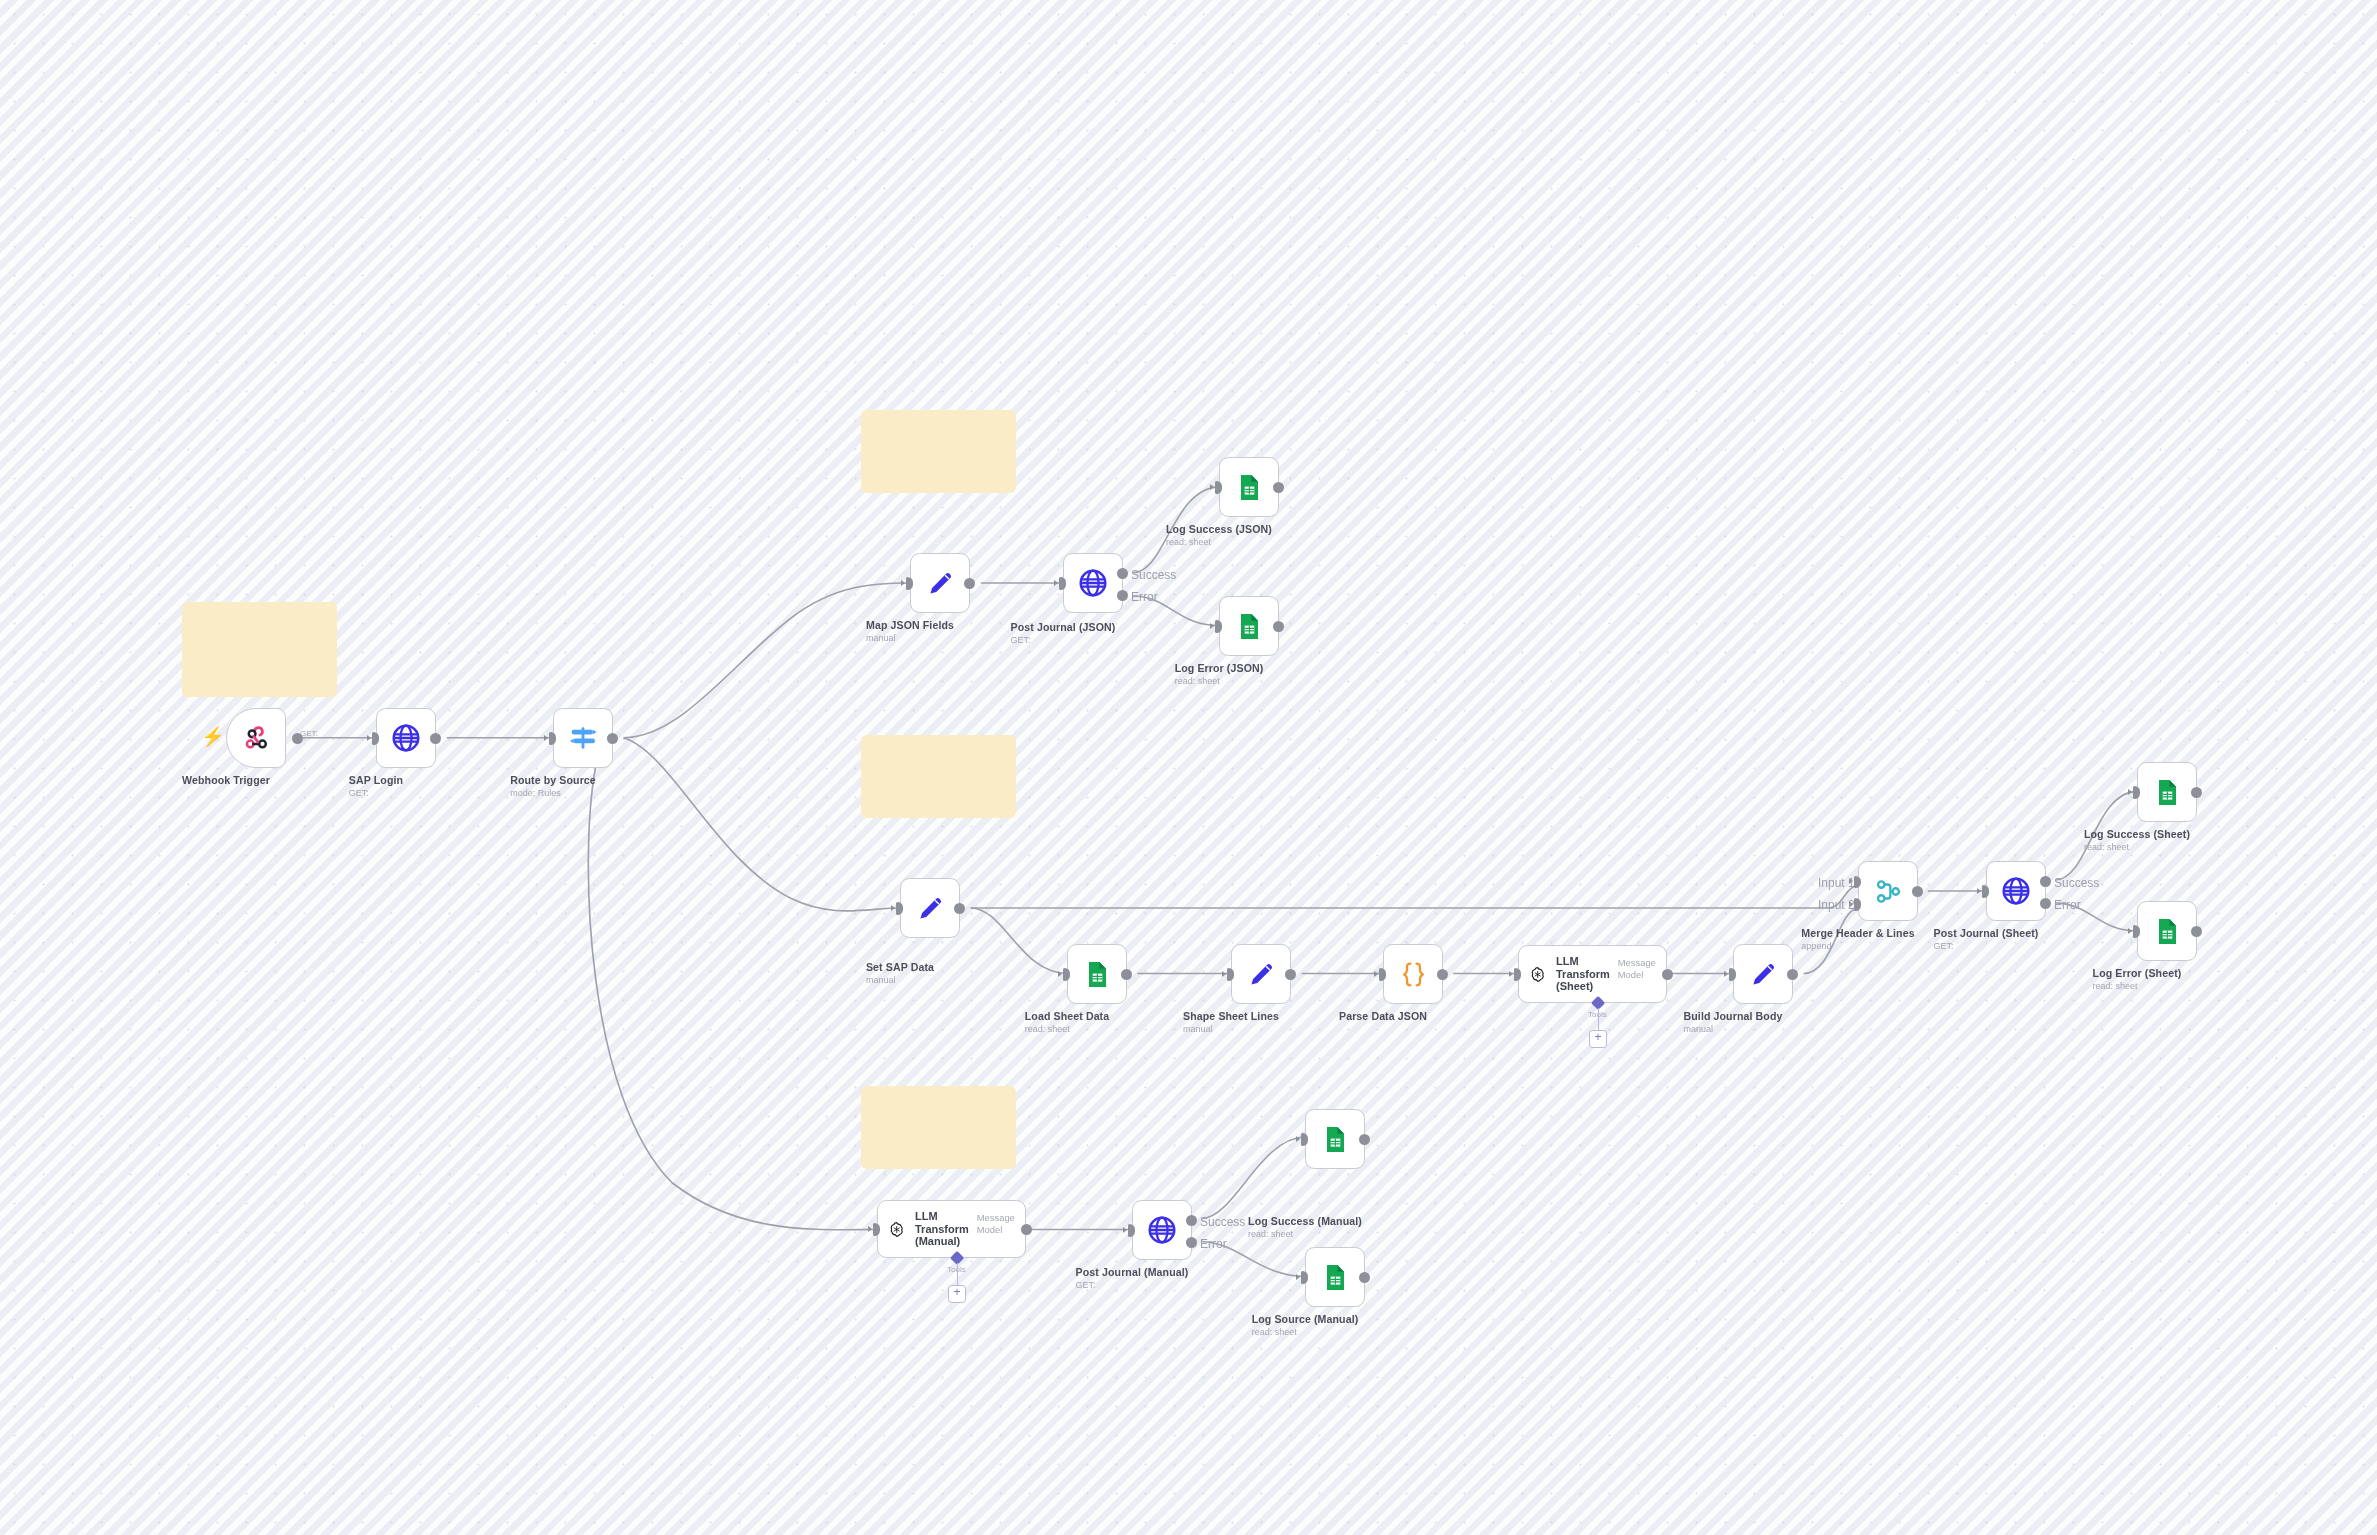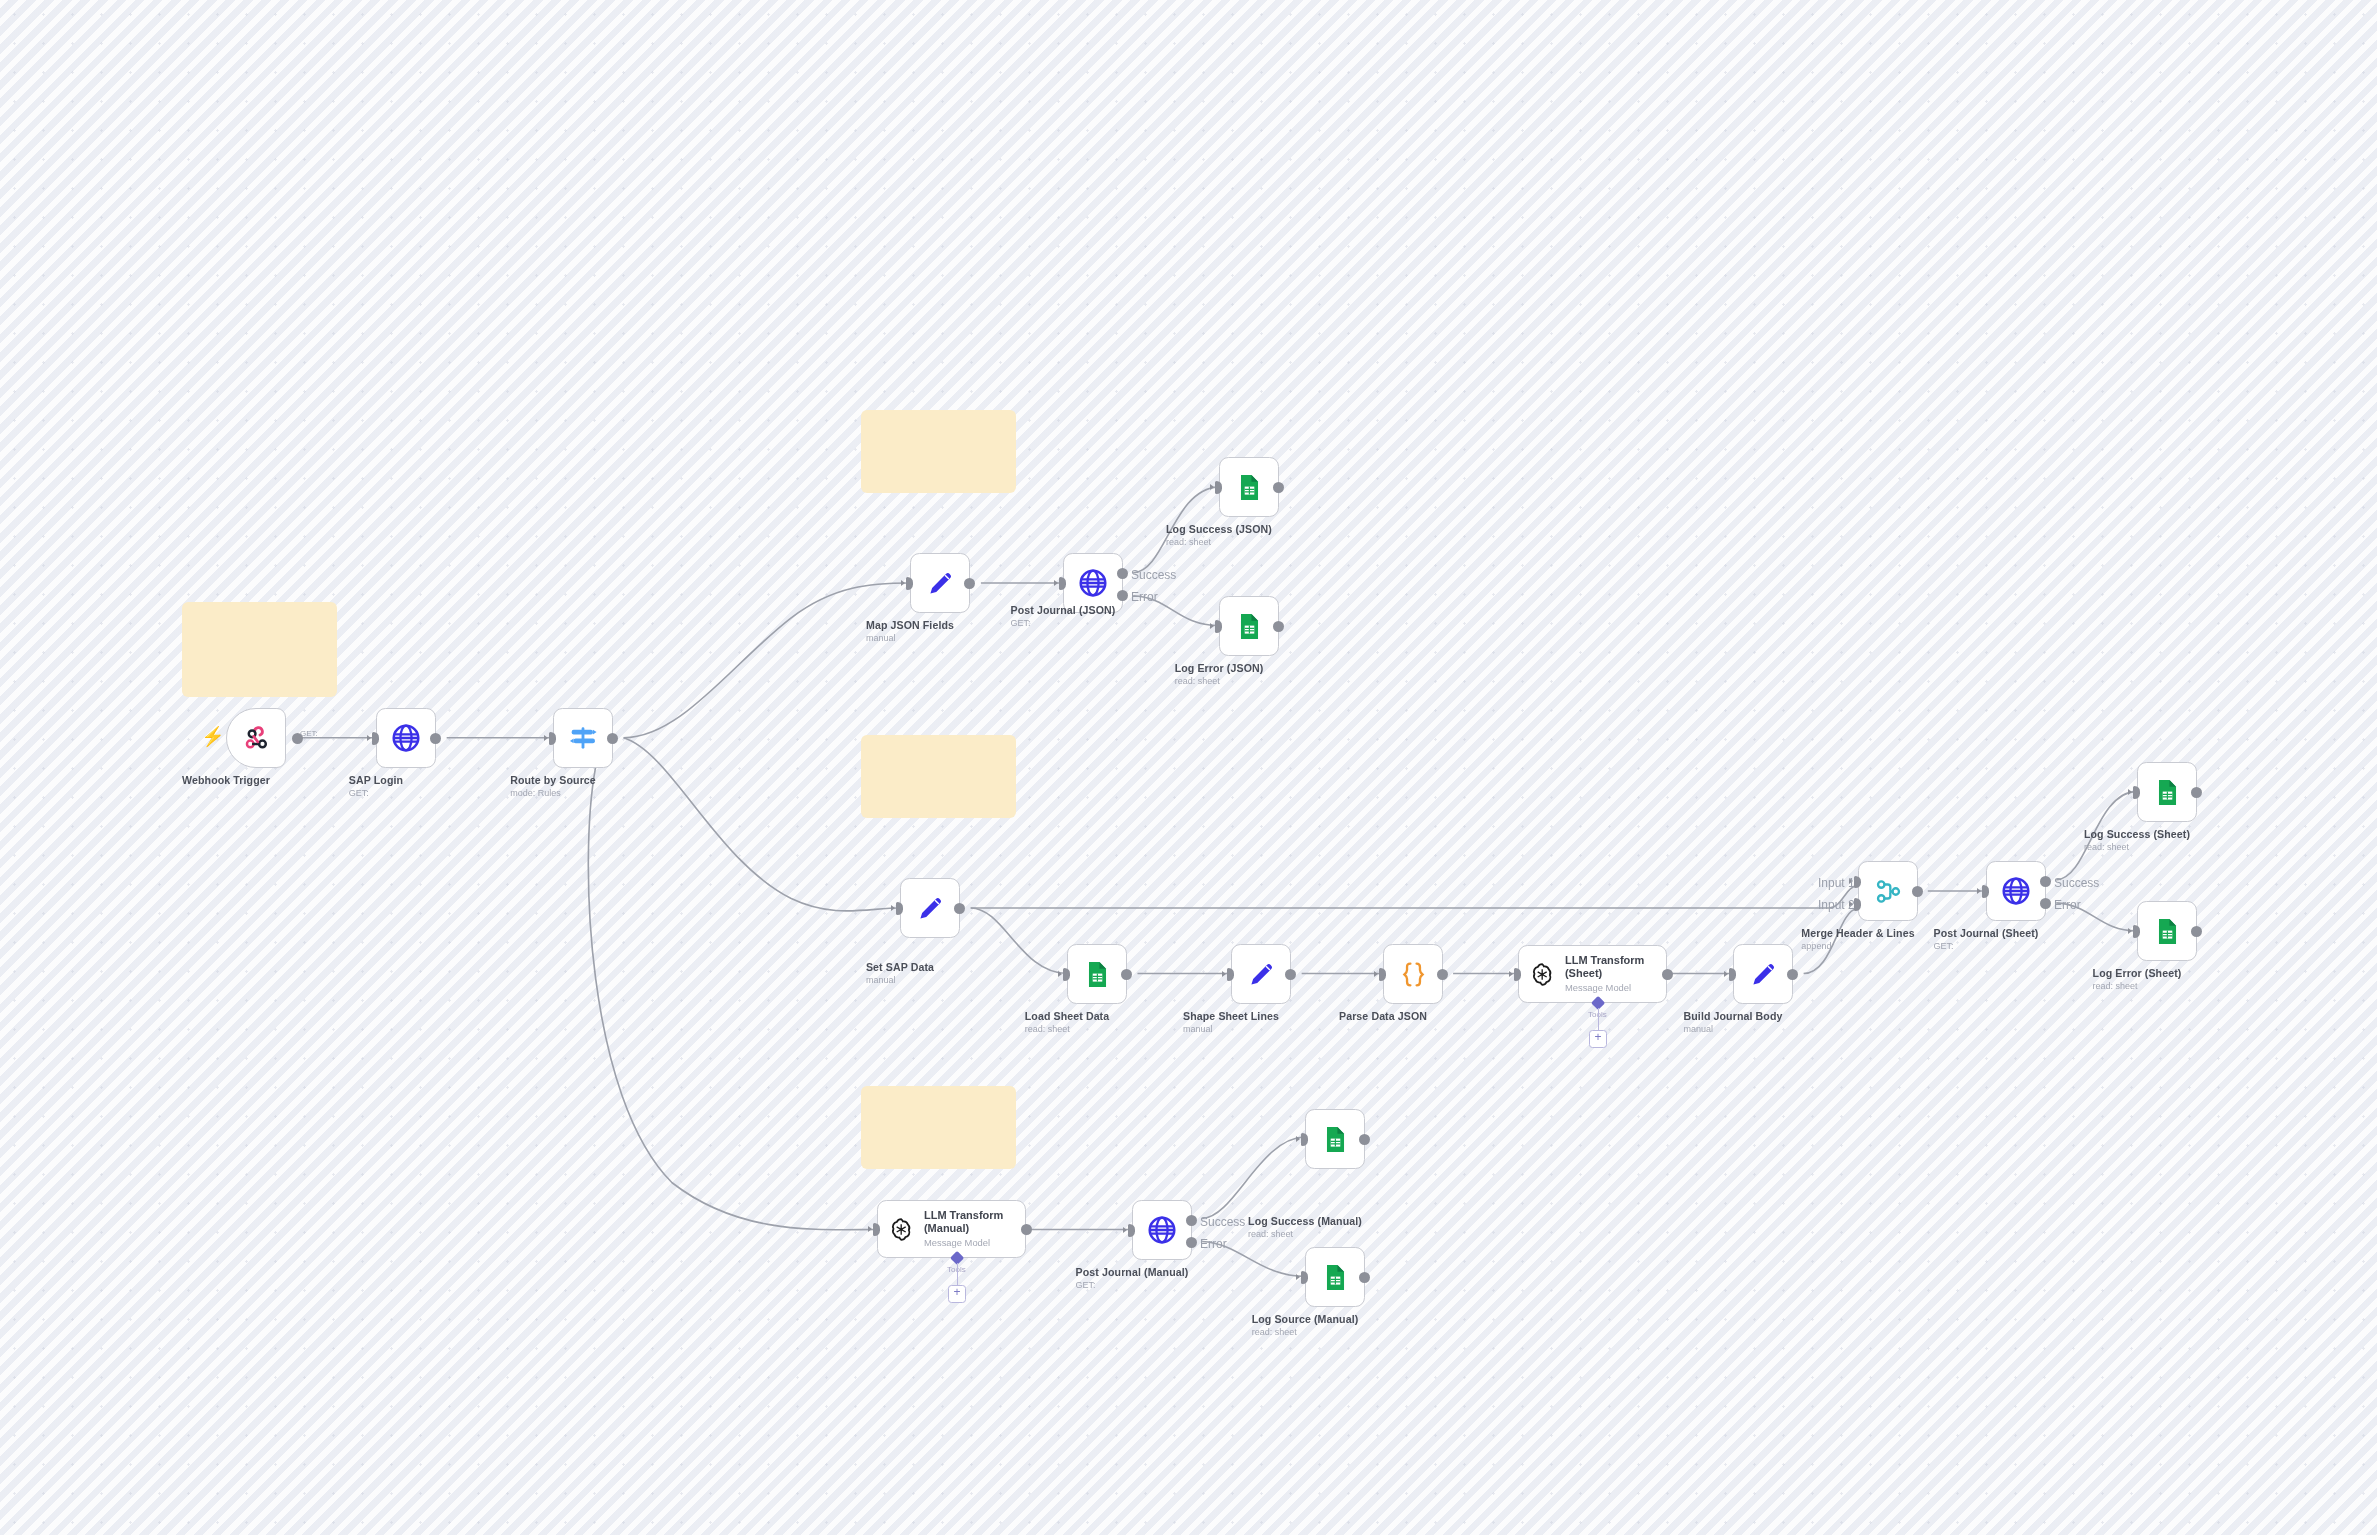--- a/index.html
+++ b/index.html
@@ -38,21 +38,21 @@
     width:149px;height:58px;border-radius:9.4px;
     justify-content:flex-start;padding:0 10.2px;gap:9.4px;
   }
   .labels{
     position:absolute;left:50%;transform:translateX(-50%);
     text-align:left;white-space:nowrap;
   }
   .ntitle{font-size:10.6px;color:#4B4F59;font-weight:600;letter-spacing:0.1px;line-height:12.8px;}
   .nsub{font-size:9px;color:#A2A6B2;line-height:11px;margin-top:1.7px;}
 
-  .wide .wlab{display:flex;flex-direction:column;justify-content:center;}
+  .wide .wlab{display:flex;flex-direction:row;justify-content:center;}
   .wide .wtitle{font-size:11px;color:#41454F;font-weight:600;line-height:12.8px;max-width:100px;}
   .wide .wsub{font-size:9.4px;color:#A4A8B4;line-height:12px;margin-top:2.6px;}
 
   
   .port{position:absolute;width:11px;height:11px;border-radius:50%;background:#8D9099;}
   .portin{
     position:absolute;width:7.7px;height:12.8px;background:#8D9099;
     border-radius:1.7px 6px 6px 1.7px;
   }
   .portin:before{
@@ -211,21 +211,21 @@
         <circle cx="12" cy="12" r="9.2" fill="none" stroke="#3B30E8" stroke-width="1.9"></circle>
         <ellipse cx="12" cy="12" rx="4.2" ry="9.2" fill="none" stroke="#3B30E8" stroke-width="1.7"></ellipse>
         <path d="M3 9.3h18M3 14.8h18M2.8 12h18.4" stroke="#3B30E8" stroke-width="1.7"></path>
       </svg>
     </div>
     <div class="portin" style="left:-4.3px;top:24px;"></div>
     <div class="port" style="left:54px;top:14.5px;"></div>
     <div class="port" style="left:54px;top:37px;"></div>
     <div class="portlabel" style="left:68px;top:14.5px;">Success</div>
     <div class="portlabel" style="left:68px;top:37px;">Error</div>
-    <div class="labels" style="top:51px;">
+    <div class="labels" style="top:68px;">
       <div class="ntitle">Post Journal (JSON)</div>
       <div class="nsub">GET:</div>
     </div>
   </div>
 
   <div class="node" style="left:1219px;top:457px;">
     <div class="nbox sq">
       <svg class="icon" width="31" height="31" viewBox="0 0 24 24">
         <path d="M5.4 2.4h8.1l5.1 5.1v14.1H5.4z" fill="#15A852"></path>
         <path d="M13.5 2.4l5.1 5.1h-5.1z" fill="#0C8043"></path>

